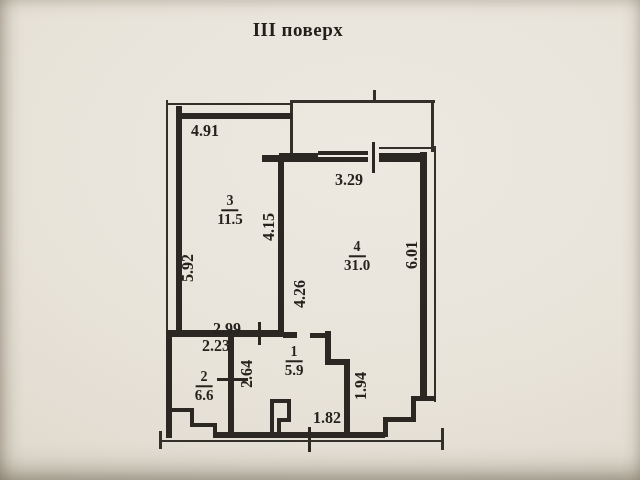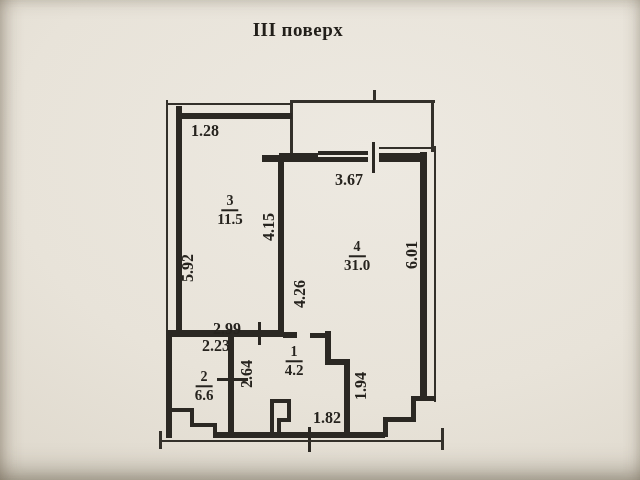--- a/index.html
+++ b/index.html
@@ -91,42 +91,42 @@
     <div class="w" style="left:270px;top:399px;width:21px;height:4px"></div>
     <div class="w" style="left:270px;top:399px;width:4px;height:34px"></div>
     <div class="w" style="left:287px;top:399px;width:4px;height:23px"></div>
     <div class="w" style="left:277px;top:418px;width:14px;height:4px"></div>
     <div class="w" style="left:277px;top:418px;width:4px;height:15px"></div>
 
     <div class="w thin" style="left:160px;top:440px;width:283px;height:2px"></div>
     <div class="w thin" style="left:159px;top:431px;width:3px;height:18px"></div>
     <div class="w thin" style="left:441px;top:428px;width:3px;height:22px"></div>
 
-    <div class="dim" style="left:205px;top:131px">1.28</div>
-    <div class="dim" style="left:349px;top:180px">3.67</div>
+    <div class="dim" style="left:205px;top:131px">4.91</div>
+    <div class="dim" style="left:349px;top:180px">3.29</div>
     <div class="dim v" style="left:188px;top:268px">5.92</div>
     <div class="dim v" style="left:269px;top:227px">4.15</div>
     <div class="dim v" style="left:300px;top:294px">4.26</div>
     <div class="dim v" style="left:412px;top:255px">6.01</div>
     <div class="dim" style="left:227px;top:329px">2.99</div>
     <div class="dim" style="left:216px;top:346px">2.23</div>
     <div class="dim v" style="left:247px;top:374px">2.64</div>
     <div class="dim v" style="left:361px;top:386px">1.94</div>
     <div class="dim" style="left:327px;top:418px">1.82</div>
 
     <div class="room-label" style="left:230px;top:211px">
       <span class="num">3</span>
       <span class="area">11.5</span>
     </div>
     <div class="room-label" style="left:357px;top:257px">
       <span class="num">4</span>
       <span class="area">31.0</span>
     </div>
     <div class="room-label" style="left:294px;top:362px">
       <span class="num">1</span>
-      <span class="area">4.2</span>
+      <span class="area">5.9</span>
     </div>
     <div class="room-label" style="left:204px;top:387px">
       <span class="num">2</span>
       <span class="area">6.6</span>
     </div>
   </div>
 </div>
 
 </body></html>

